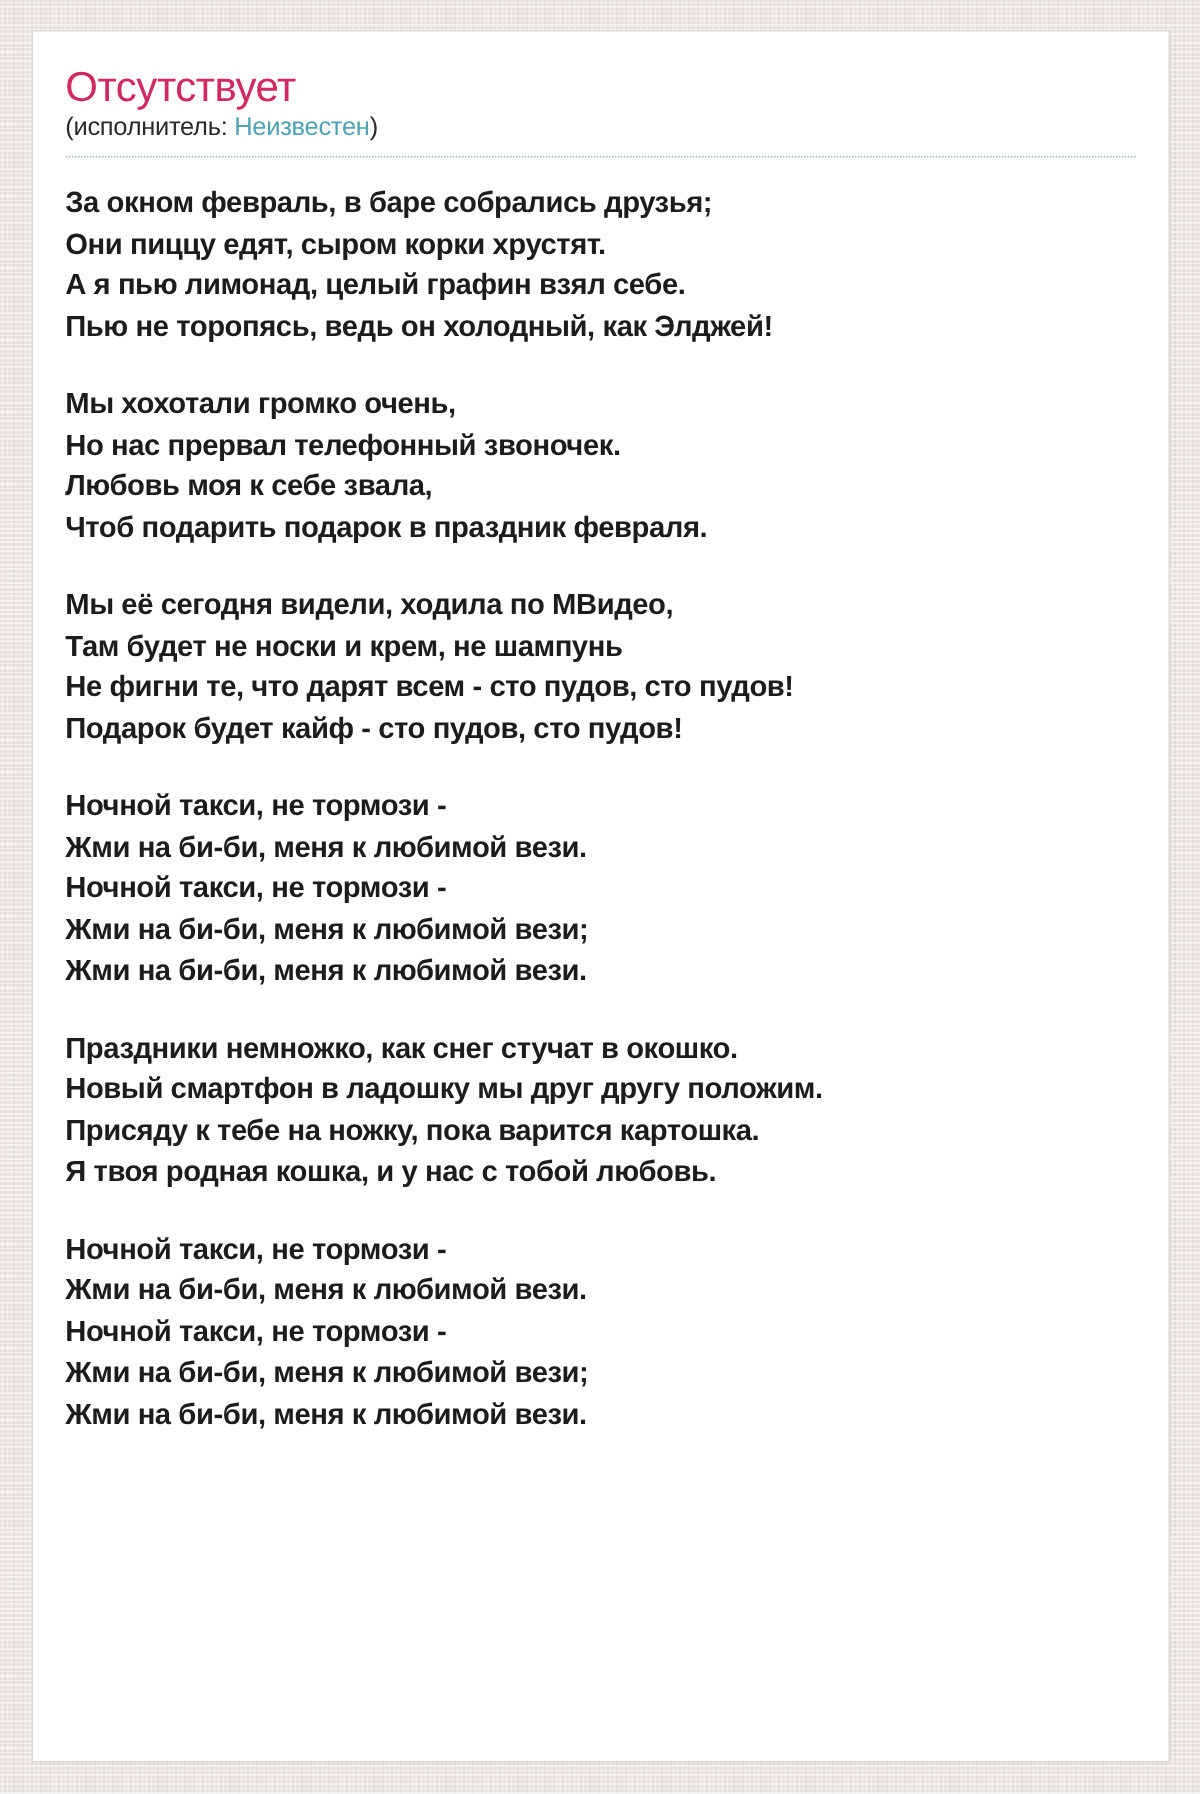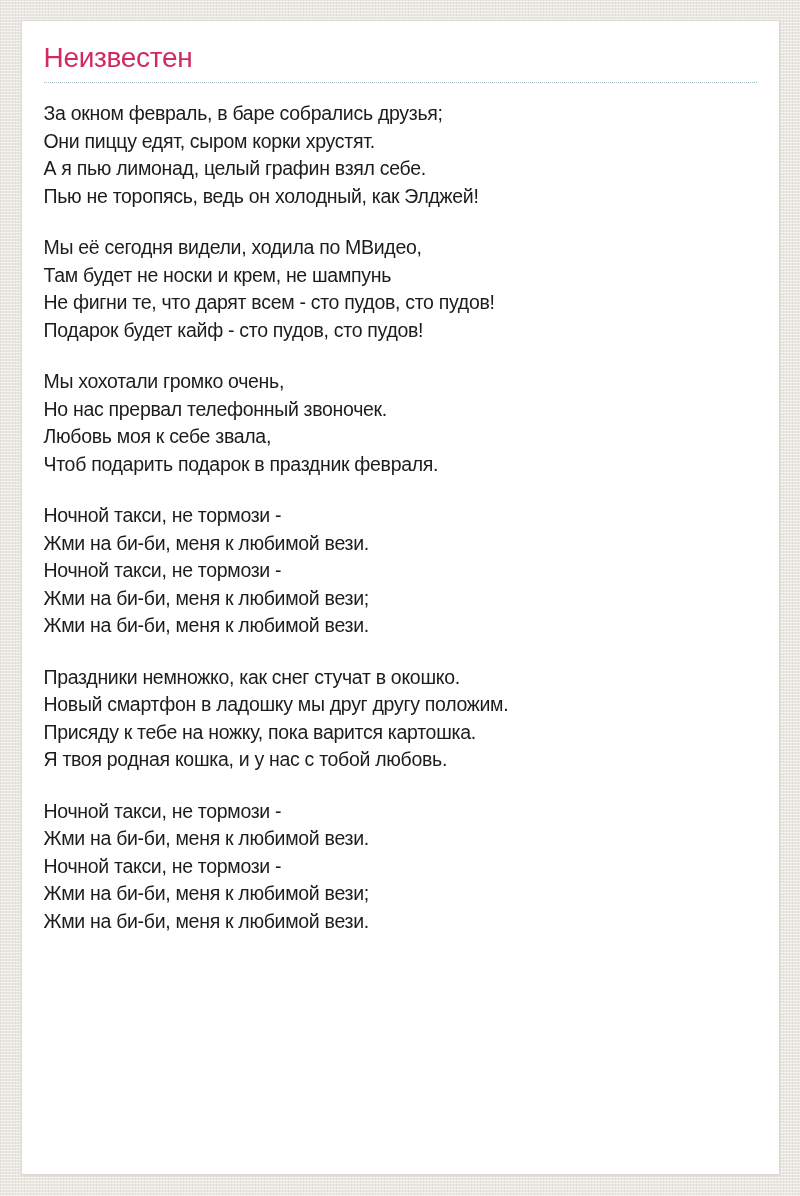--- a/index.html
+++ b/index.html
@@ -54,36 +54,37 @@
     color: var(--artist-link);
     text-decoration: none;
     cursor: pointer;
   }
   .lyrics {
     padding-top: 17px;
     color: var(--text);
   }
   .lyrics p {
     font-size: 19.5px;
-    font-weight: normal;
+    font-weight: bold;
     line-height: 27.5px;
     letter-spacing: -0.3px;
     margin: 0 0 24px 0;
     color: var(--text);
   }
   .lyrics p:last-child { margin-bottom: 0; }
 </style>
 </head>
 <body>
 
 <div class="card">
   <div class="song-header">
-    <h1 class="song-title">Неизвестен</h1>
+    <h1 class="song-title">Отсутствует</h1>
+    <div class="artist-line"><span>(исполнитель: </span><a class="artist-link">Неизвестен</a><span>)</span></div>
   </div>
   <div class="lyrics">
       <p>За окном февраль, в баре собрались друзья;<br>Они пиццу едят, сыром корки хрустят.<br>А я пью лимонад, целый графин взял себе.<br>Пью не торопясь, ведь он холодный, как Элджей!</p>
+      <p>Мы хохотали громко очень,<br>Но нас прервал телефонный звоночек.<br>Любовь моя к себе звала,<br>Чтоб подарить подарок в праздник февраля.</p>
       <p>Мы её сегодня видели, ходила по МВидео,<br>Там будет не носки и крем, не шампунь<br>Не фигни те, что дарят всем - сто пудов, сто пудов!<br>Подарок будет кайф - сто пудов, сто пудов!</p>
-      <p>Мы хохотали громко очень,<br>Но нас прервал телефонный звоночек.<br>Любовь моя к себе звала,<br>Чтоб подарить подарок в праздник февраля.</p>
       <p>Ночной такси, не тормози -<br>Жми на би-би, меня к любимой вези.<br>Ночной такси, не тормози -<br>Жми на би-би, меня к любимой вези;<br>Жми на би-би, меня к любимой вези.</p>
       <p>Праздники немножко, как снег стучат в окошко.<br>Новый смартфон в ладошку мы друг другу положим.<br>Присяду к тебе на ножку, пока варится картошка.<br>Я твоя родная кошка, и у нас с тобой любовь.</p>
       <p>Ночной такси, не тормози -<br>Жми на би-би, меня к любимой вези.<br>Ночной такси, не тормози -<br>Жми на би-би, меня к любимой вези;<br>Жми на би-би, меня к любимой вези.</p>
     </div>
 </div>
 
 </body></html>

